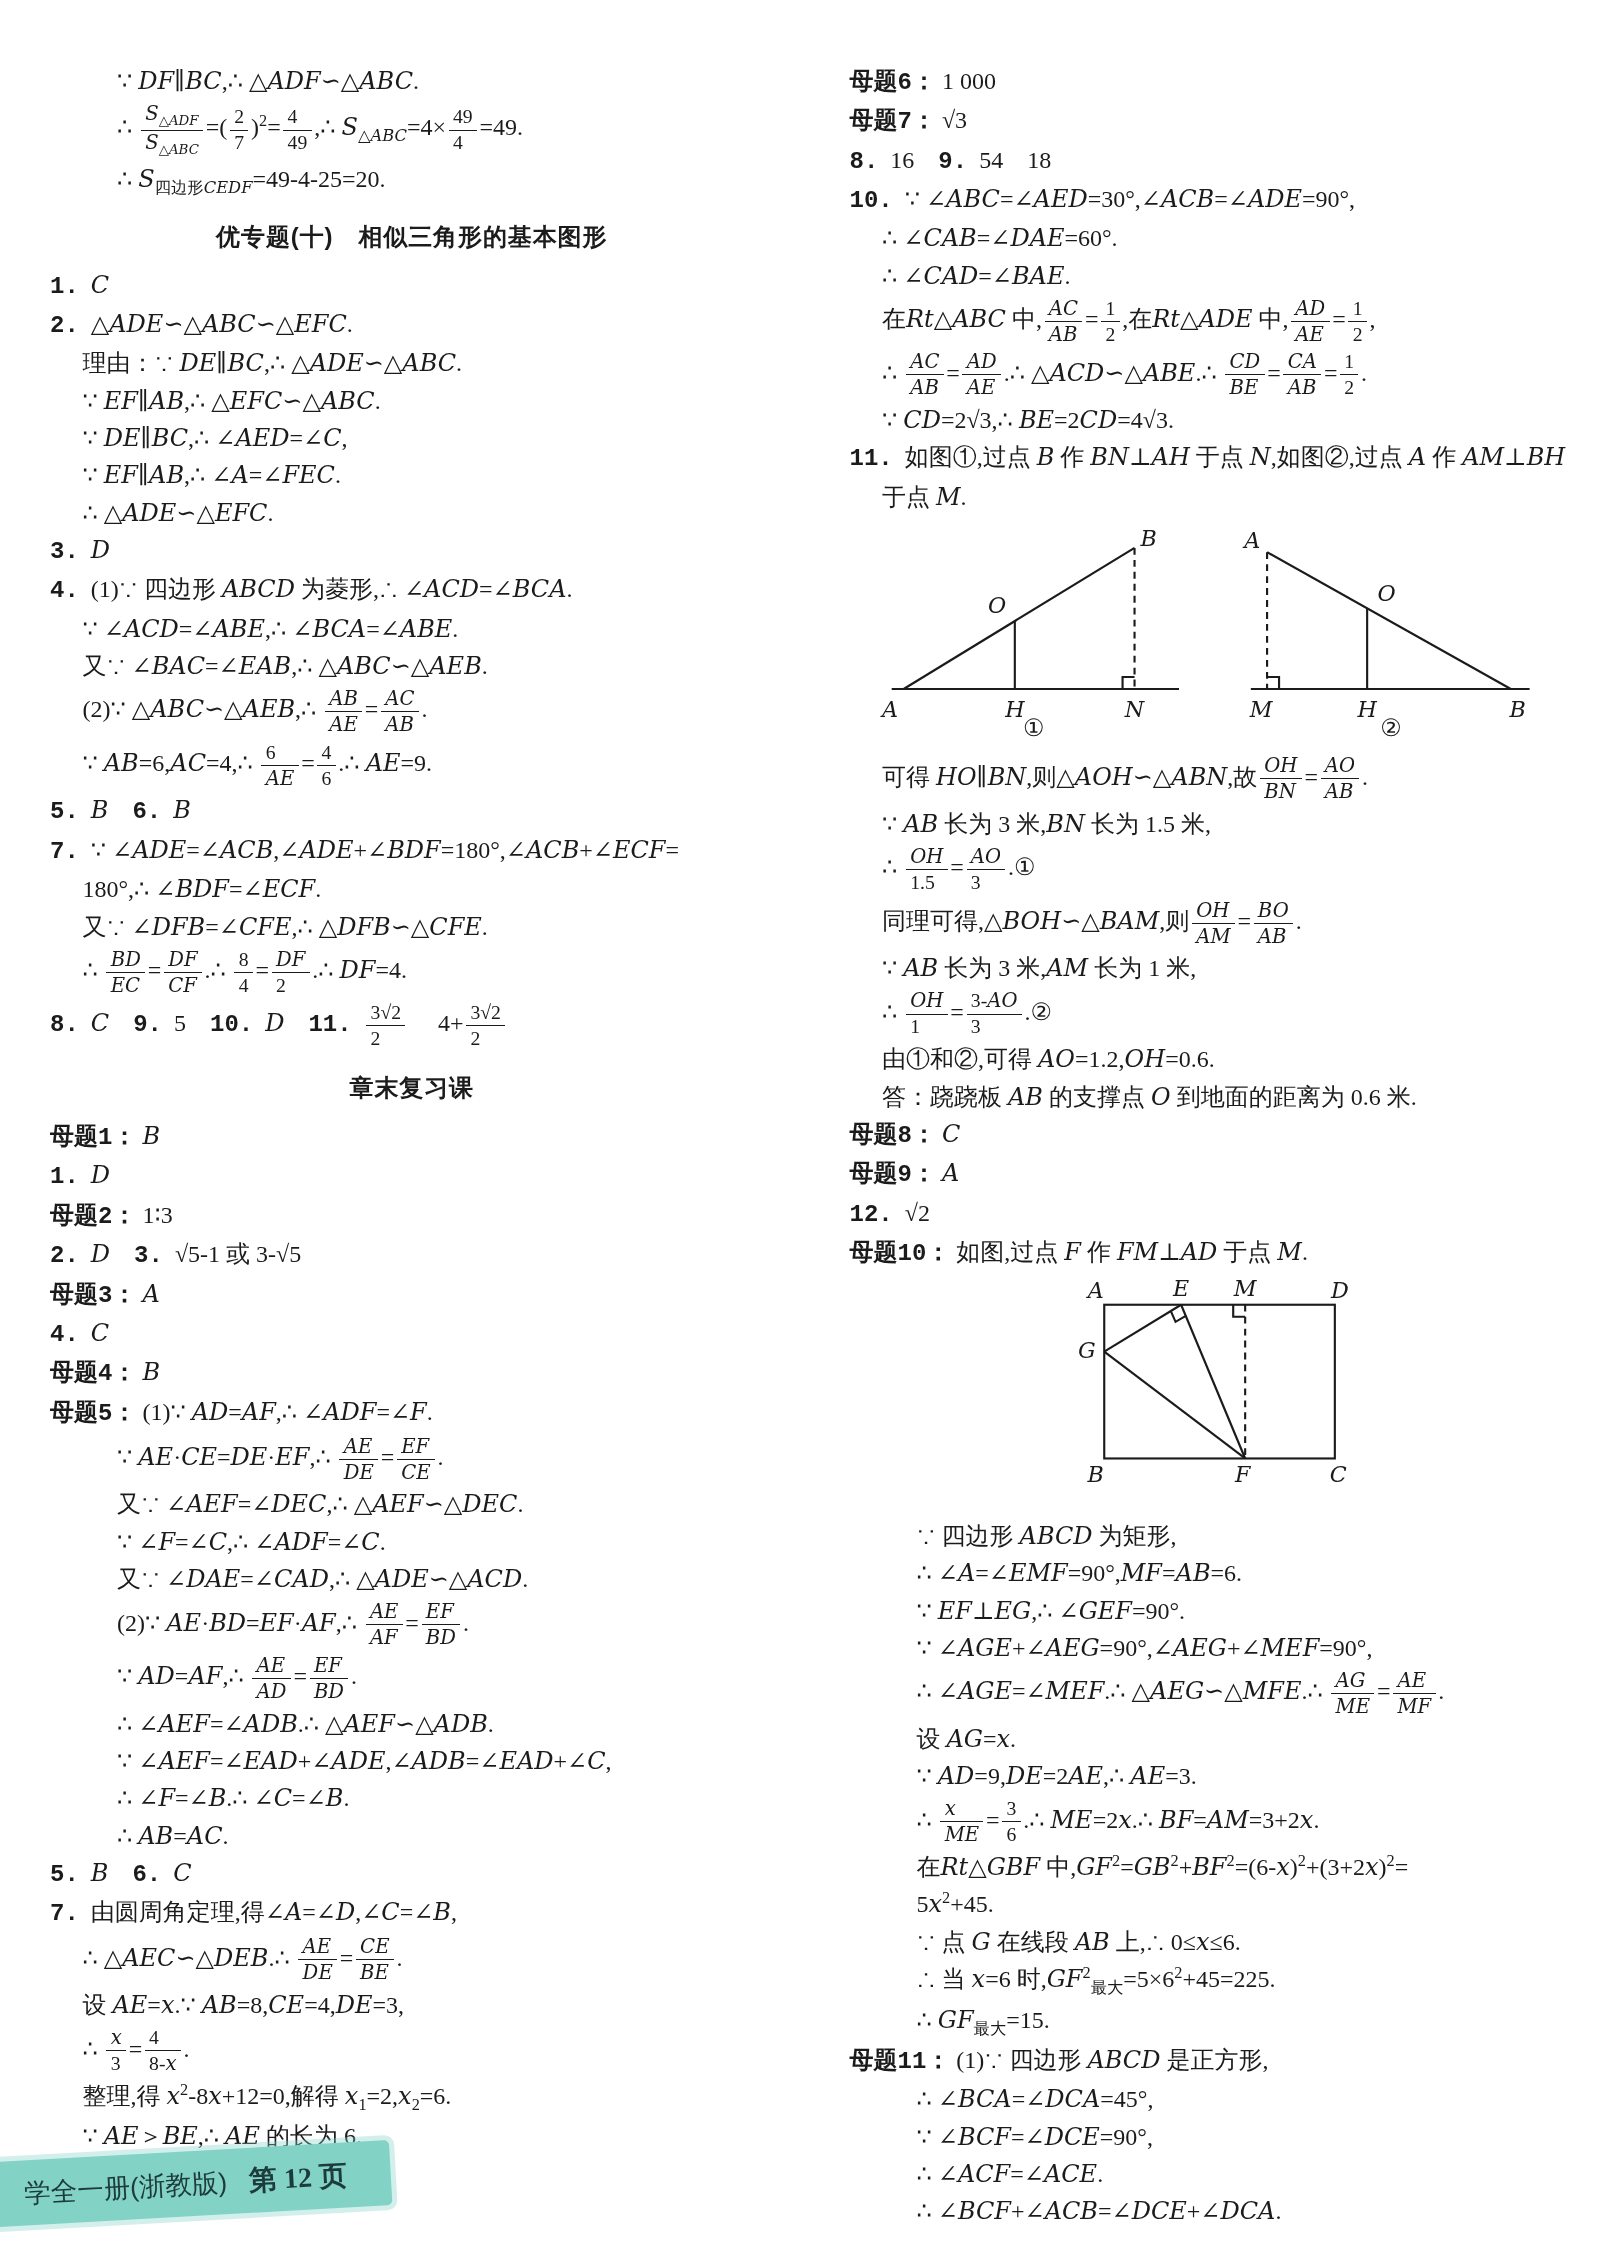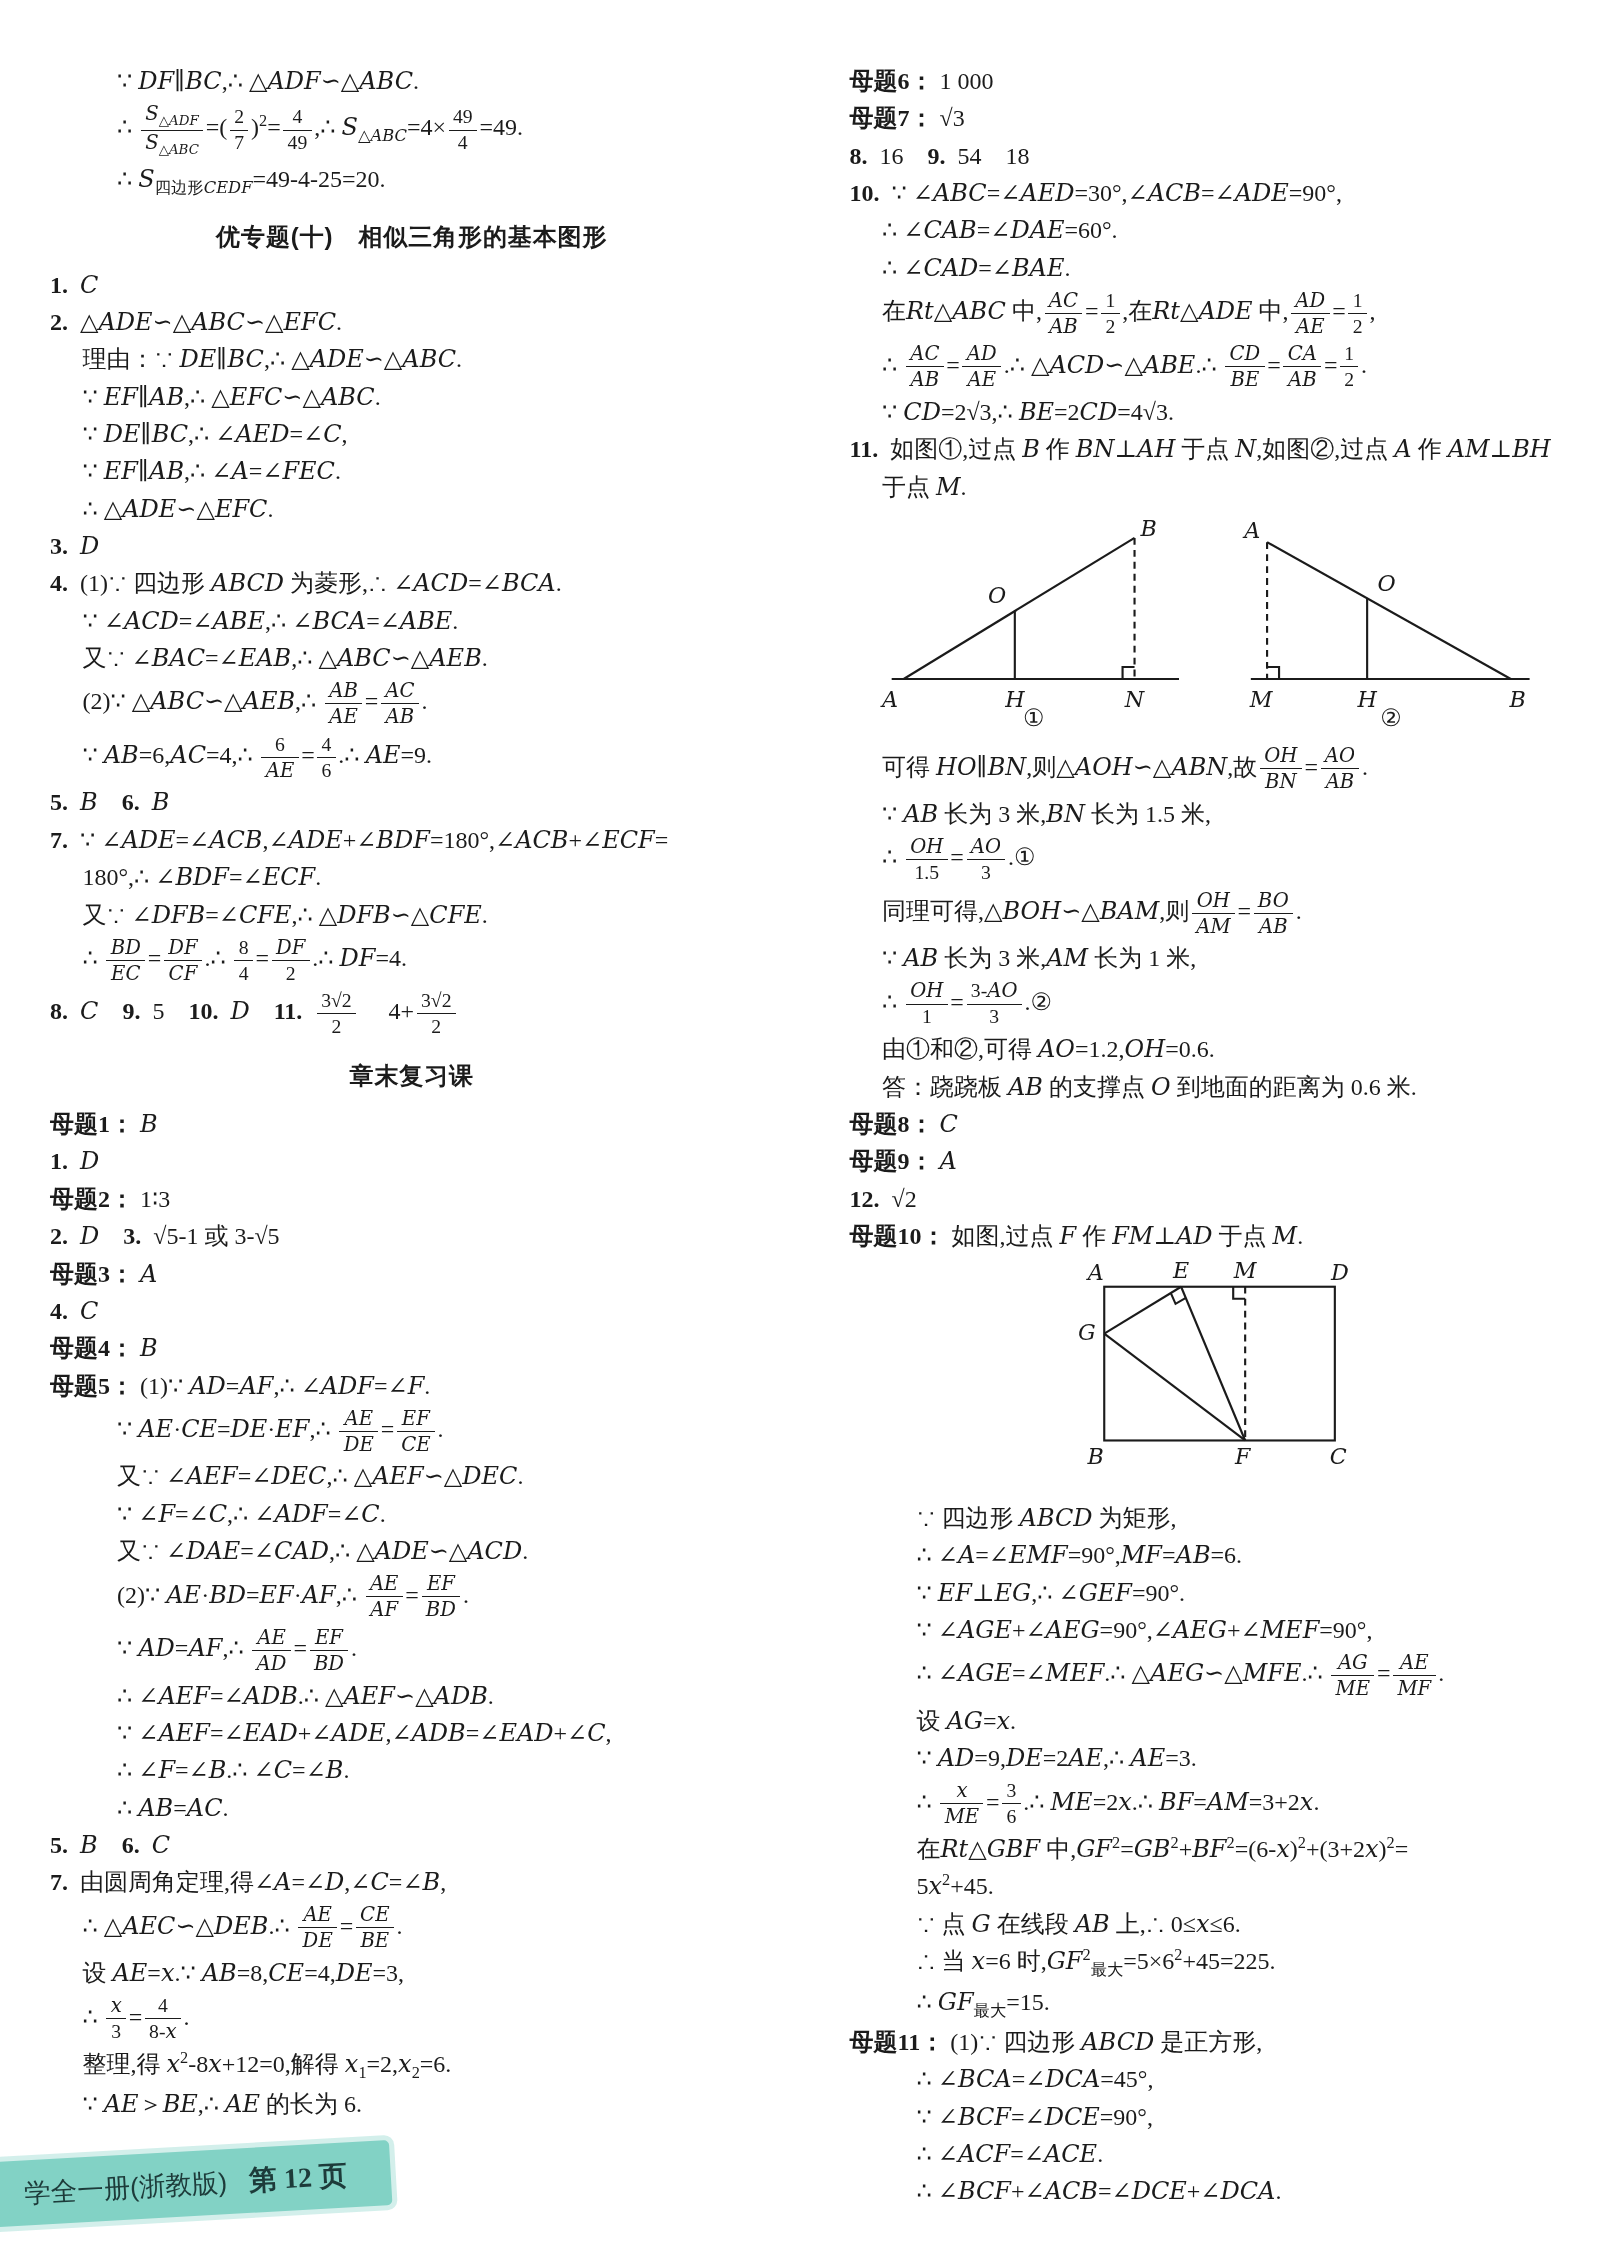--- a/index.html
+++ b/index.html
@@ -12,31 +12,31 @@
     position:relative;
     overflow:hidden;
   }
   .sheet{position:absolute;inset:0;}
   .columns{display:flex;gap:76px;padding:62px 43px 0 50px;}
   .col{flex:1;min-width:0;}
   .line{line-height:1.52;margin:0.9px 0;}
   .ind1{padding-left:32.5px;}
   .ind2{padding-left:67px;}
   .lbl{
-    font-family:Liberation Serif, serif;
+    font-family:Liberation Mono, monospace;
     font-weight:700;font-style:normal;padding-right:6px;
   }
   em{font-family:"DejaVu Serif","Liberation Serif",serif;font-style:italic;}
   .heading{
     font-family:"Liberation Sans","DejaVu Sans",sans-serif;
     font-weight:700;font-size:24px;text-align:center;
     margin:20.5px 0 13.7px 0;letter-spacing:0.9px;
   }
   .fr{
-    display:inline-block;vertical-align:middle;text-align:center;
+    display:inline-block;vertical-align:middle;text-align:left;
     font-size:0.82em;line-height:1.18;margin:1.7px 2.6px;
   }
   .fr .nu{display:block;border-bottom:1.7px solid #1b1b1b;padding:0 4.3px 0.9px;}
   .fr .de{display:block;padding:0.9px 4.3px 0;}
   sup{font-size:0.68em;}
   sub{font-size:0.68em;}
   .figure{text-align:center;margin:6.8px 0 8.6px;}
   .flab text{
     font-family:"DejaVu Serif","Liberation Serif",serif;
     font-style:italic;font-size:26px;fill:#1b1b1b;

